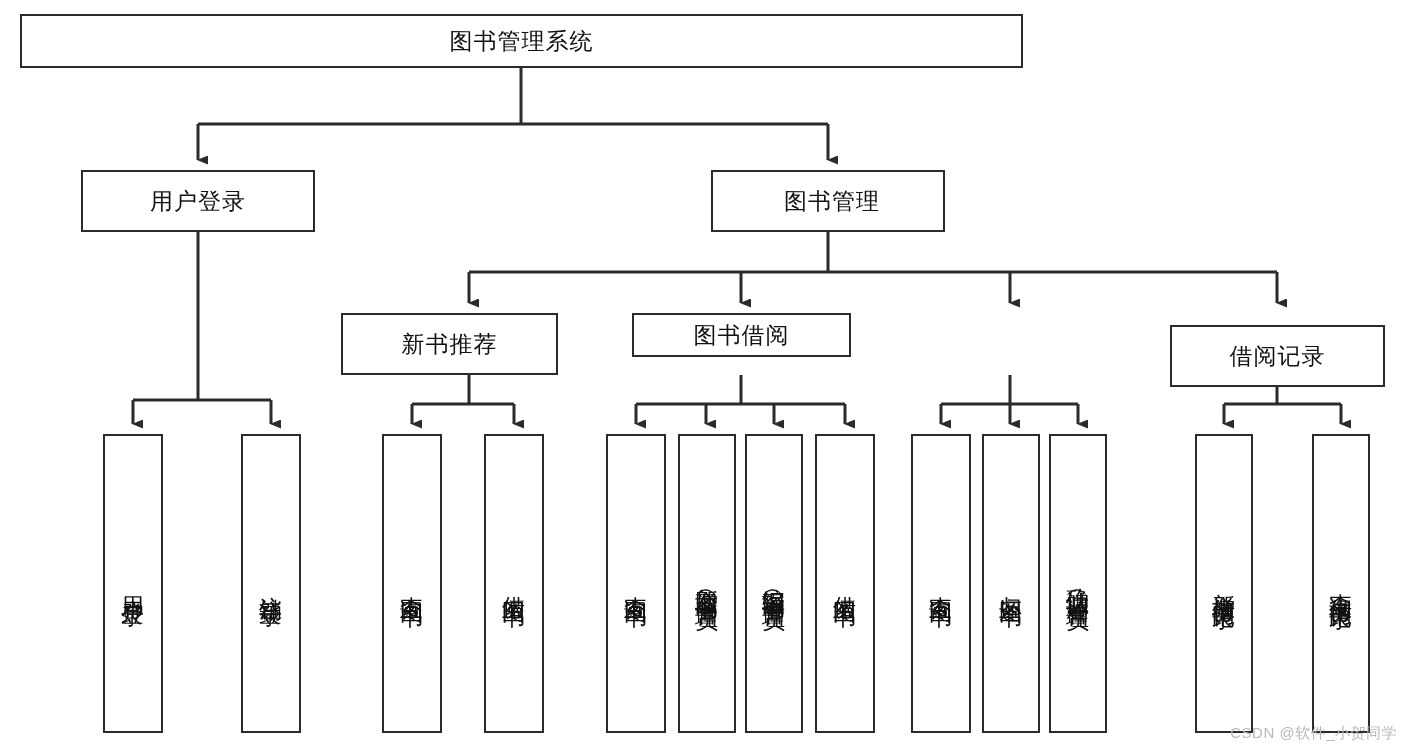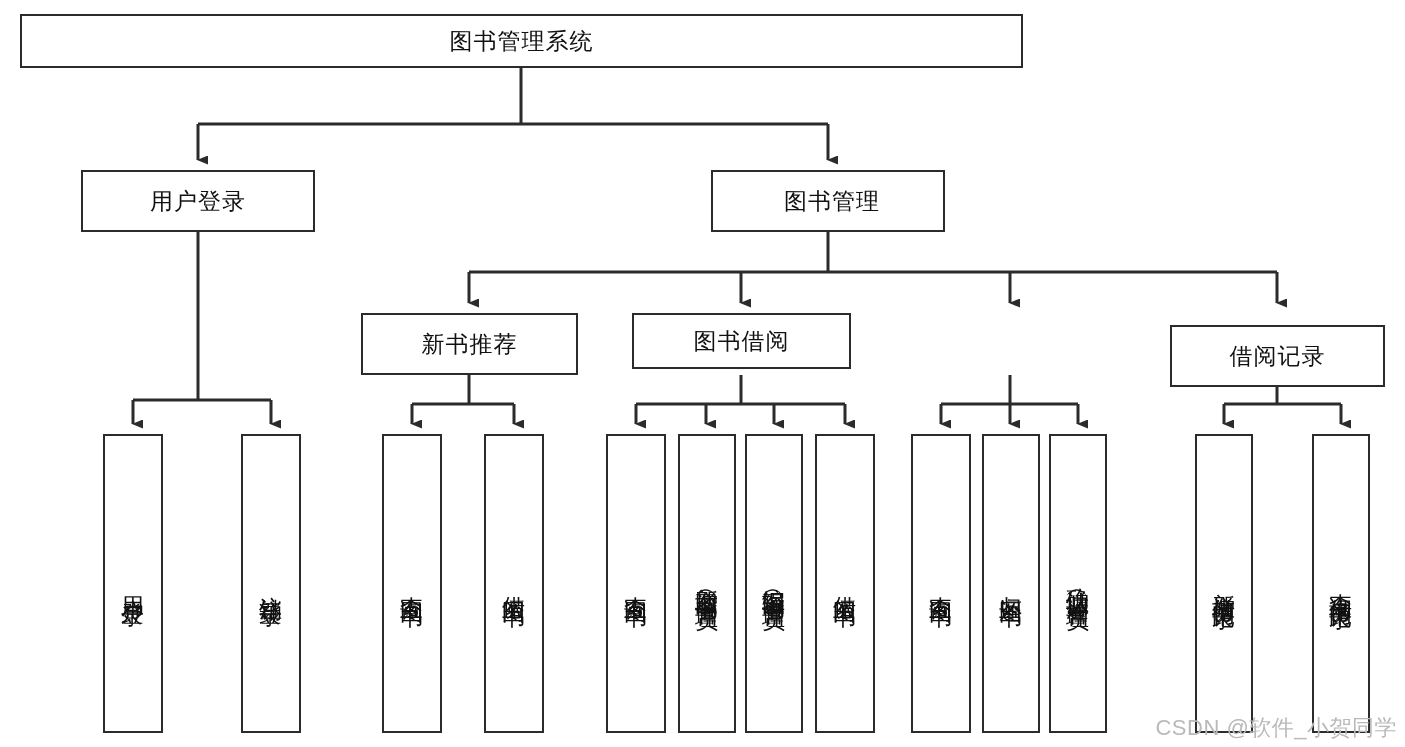--- a/index.html
+++ b/index.html
@@ -52,21 +52,21 @@
   }
   .node.v .vtext {
     writing-mode: vertical-rl;
     text-orientation: upright;
     white-space: nowrap;
   }
   .watermark {
     position: absolute;
     right: 8px;
     bottom: 4px;
-    font-size: 22px;
+    font-size: 15px;
     color: #b9b9b9;
     letter-spacing: 0.5px;
     white-space: nowrap;
   }
 </style>
 </head>
 <body>
 
 <div id="canvas">
 
@@ -125,24 +125,24 @@
     <span>图书管理系统</span>
   </div>
 
   <div class="node h" style="left:81px; top:170px; width:234px; height:62px;">
     <span>用户登录</span>
   </div>
   <div class="node h" style="left:711px; top:170px; width:234px; height:62px;padding-left:8px;">
     <span>图书管理</span>
   </div>
 
-  <div class="node h" style="left:361px; top:313px; width:217px; height:62px;text-align:right;">
+  <div class="node h" style="left:341px; top:313px; width:217px; height:62px;text-align:right;">
     <span>新书推荐</span>
   </div>
-  <div class="node h" style="left:632px; top:313px; width:219px; height:56px;">
+  <div class="node h" style="left:632px; top:313px; width:219px; height:44px;">
     <span>图书借阅</span>
   </div>
   <div class="node h" style="left:1170px; top:313px; width:215px; height:62px;margin-top:12px;">
     <span>借阅记录</span>
   </div>
 
   <div class="node v" style="left:103px; top:434px; width:60px; height:299px;">
     <span class="vtext">用户登录</span>
   </div>
   <div class="node v" style="left:241px; top:434px; width:60px; height:299px;">

